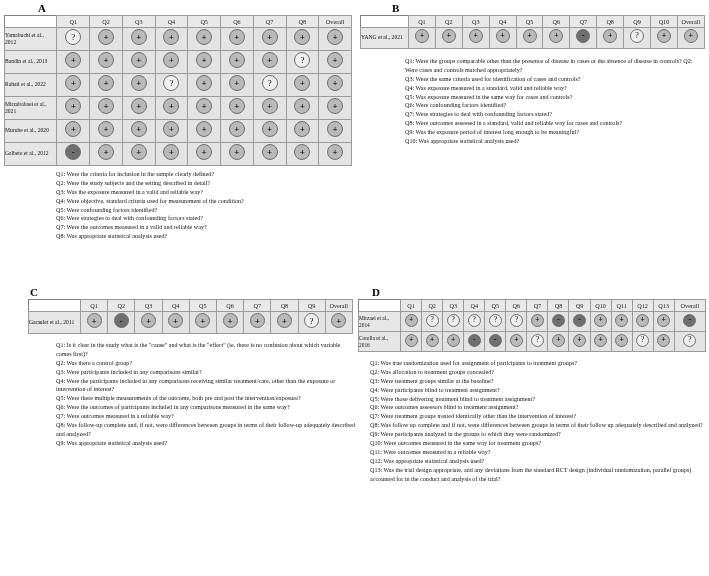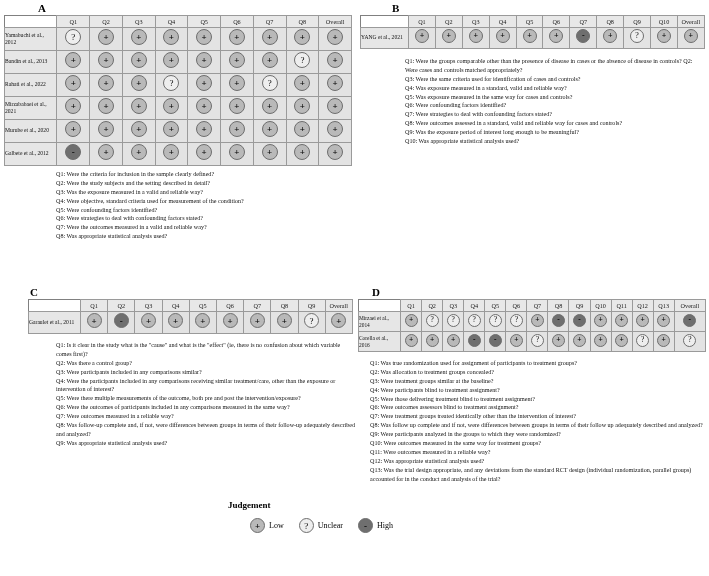--- a/index.html
+++ b/index.html
@@ -432,31 +432,14 @@
       <div class="q">Q7: Were treatment groups treated identically other than the intervention of interest?</div>
       <div class="q">Q8: Was follow up complete and if not, were differences between groups in terms of their follow up adequately described and analyzed?</div>
       <div class="q">Q9: Were participants analyzed in the groups to which they were randomized?</div>
       <div class="q">Q10: Were outcomes measured in the same way for treatment groups?</div>
       <div class="q">Q11: Were outcomes measured in a reliable way?</div>
       <div class="q">Q12: Was appropriate statistical analysis used?</div>
       <div class="q">Q13: Was the trial design appropriate, and any deviations from the standard RCT design (individual randomization, parallel groups) accounted for in the conduct and analysis of the trial?</div>
     </div>
   </div>
 
-  <div class="legend">
-    <div class="legend-title">Judgement</div>
-    <div class="legend-row">
-      <div class="legend-item">
-        <span class="judge j-low"></span>
-        <span class="legend-label">Low</span>
-      </div>
-      <div class="legend-item">
-        <span class="judge j-unclear"></span>
-        <span class="legend-label">Unclear</span>
-      </div>
-      <div class="legend-item">
-        <span class="judge j-high"></span>
-        <span class="legend-label">High</span>
-      </div>
-    </div>
-  </div>
 
 </div>
 
 </body></html>

